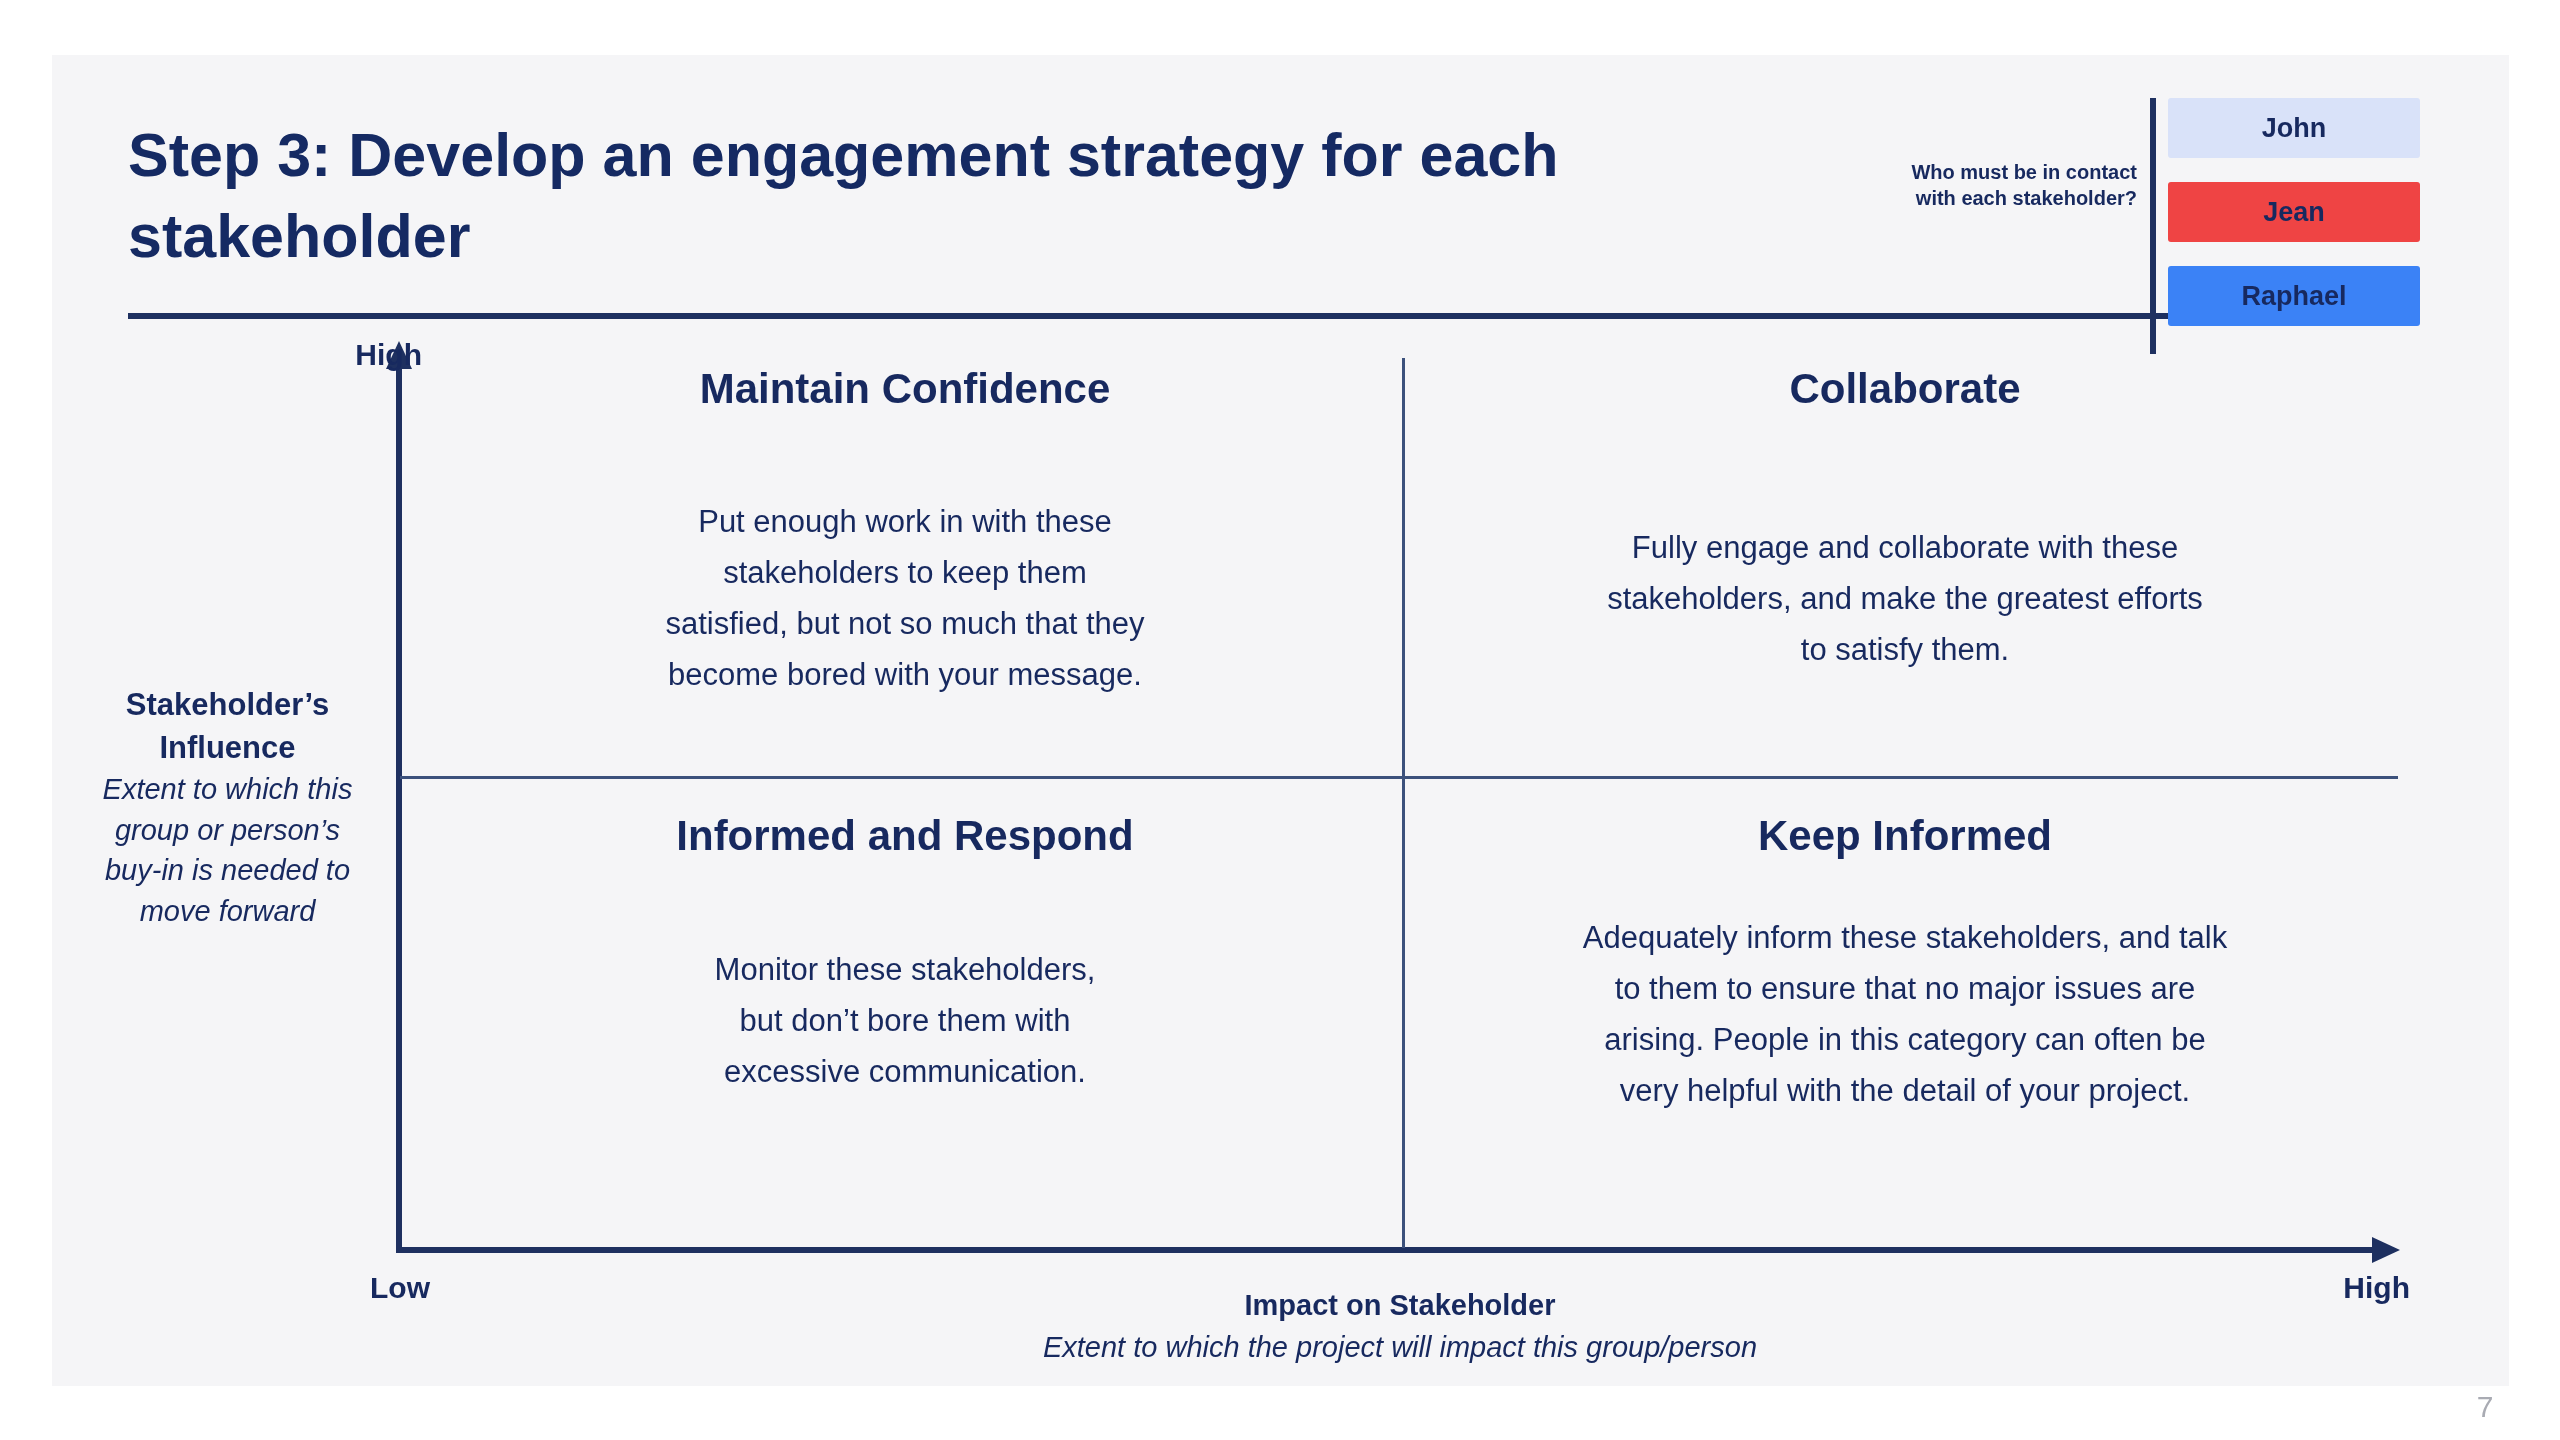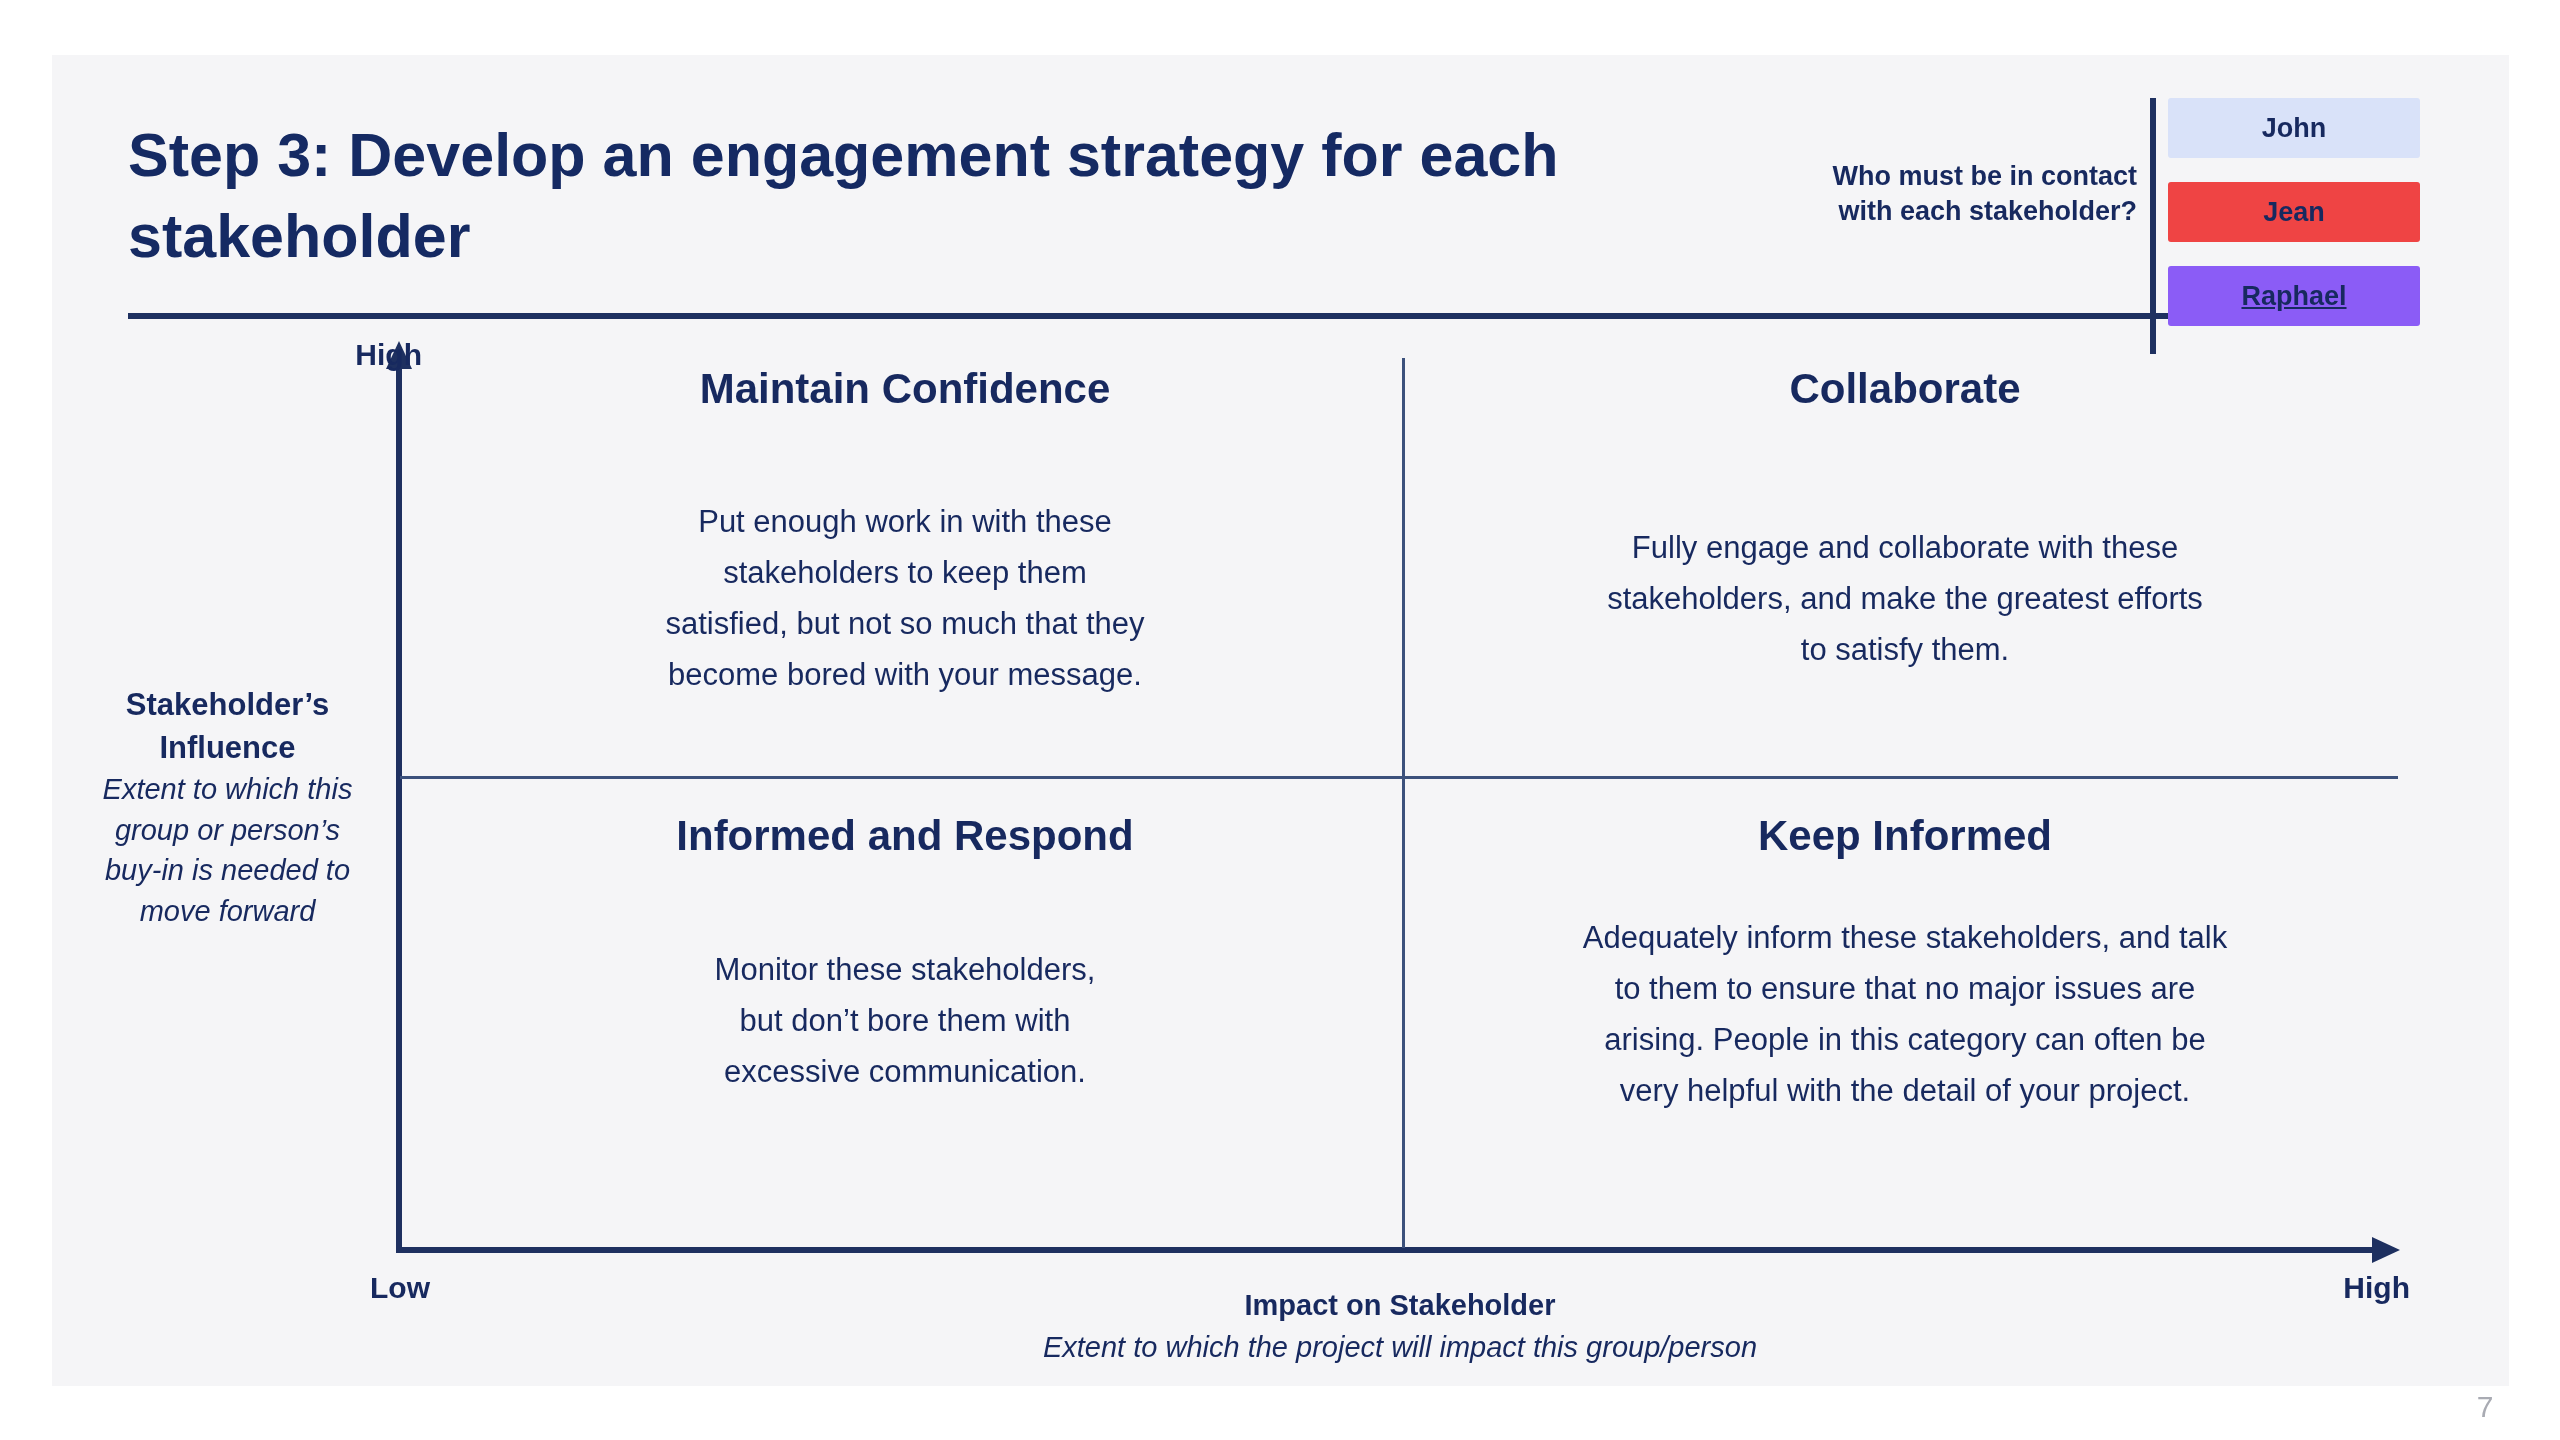--- a/index.html
+++ b/index.html
@@ -25,21 +25,21 @@
     font-size: 61px; font-weight: bold; line-height: 1.32;
     white-space: pre-line; color: #152a63;
   }
   .title-rule {
     left: 76px; top: 258px; width: 2292px; height: 6px;
     background: #1e3060;
   }
 
   .legend-question {
     left: 1735px; top: 104px; width: 350px;
-    font-size: 27px; font-weight: bold; line-height: 1.3;
+    font-size: 20px; font-weight: bold; line-height: 1.3;
     text-align: right; white-space: pre-line;
   }
   .legend-bar {
     left: 2098px; top: 43px; width: 6px; height: 256px;
     background: #1e3060;
   }
   .legend-list { left: 2116px; top: 43px; width: 252px; }
   .legend-box {
     width: 252px; height: 60px; margin-bottom: 24px;
     border-radius: 3px;
@@ -116,21 +116,21 @@
     <div class="abs legend-question">Who must be in contact
 with each stakeholder?</div>
     <div class="abs legend-bar"></div>
     <div class="abs legend-list">
       <div class="legend-box" style="background-color: rgb(217, 226, 249);">
         <span>John</span>
       </div>
       <div class="legend-box" style="background-color: #ef4444;">
         <span>Jean</span>
       </div>
-      <div class="legend-box" style="background-color: #8b5cf6; text-decoration: underline;">
+      <div class="legend-box" style="background-color: #3b82f6;">
         <span>Raphael</span>
       </div>
     </div>
 
     <div class="abs v-axis-line"></div>
     <div class="abs v-axis-head"></div>
     <div class="abs h-axis-line"></div>
     <div class="abs h-axis-head"></div>
     <div class="abs quad-divider-v"></div>
     <div class="abs quad-divider-h"></div>

